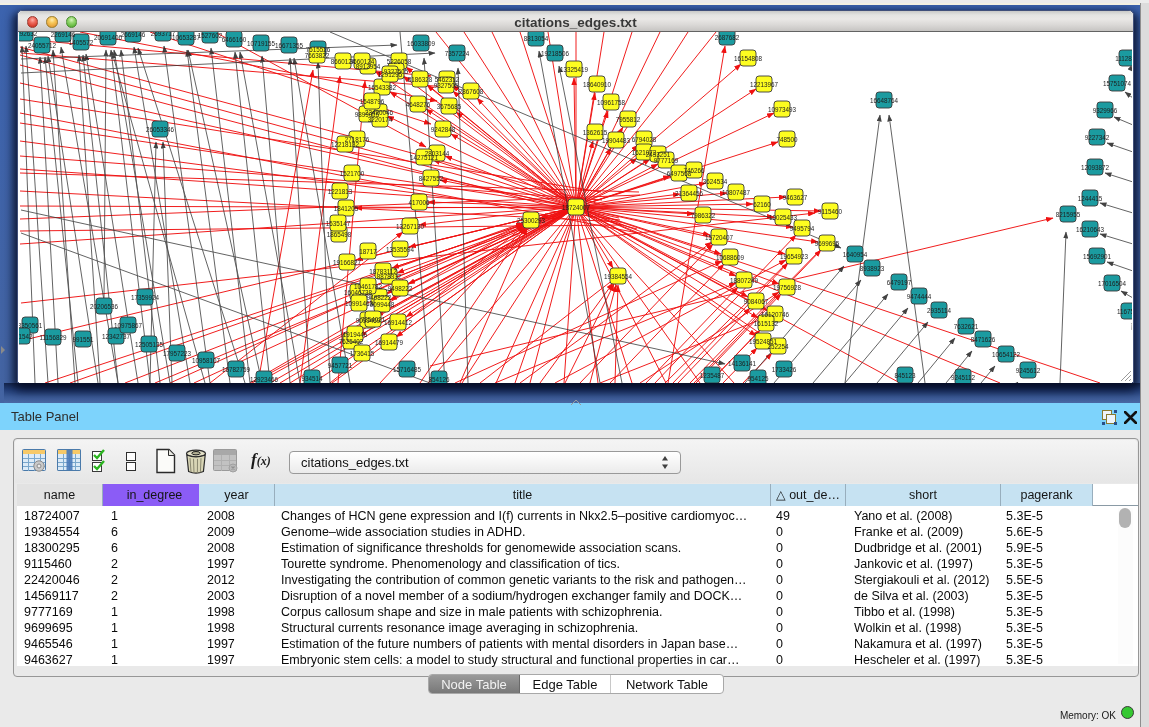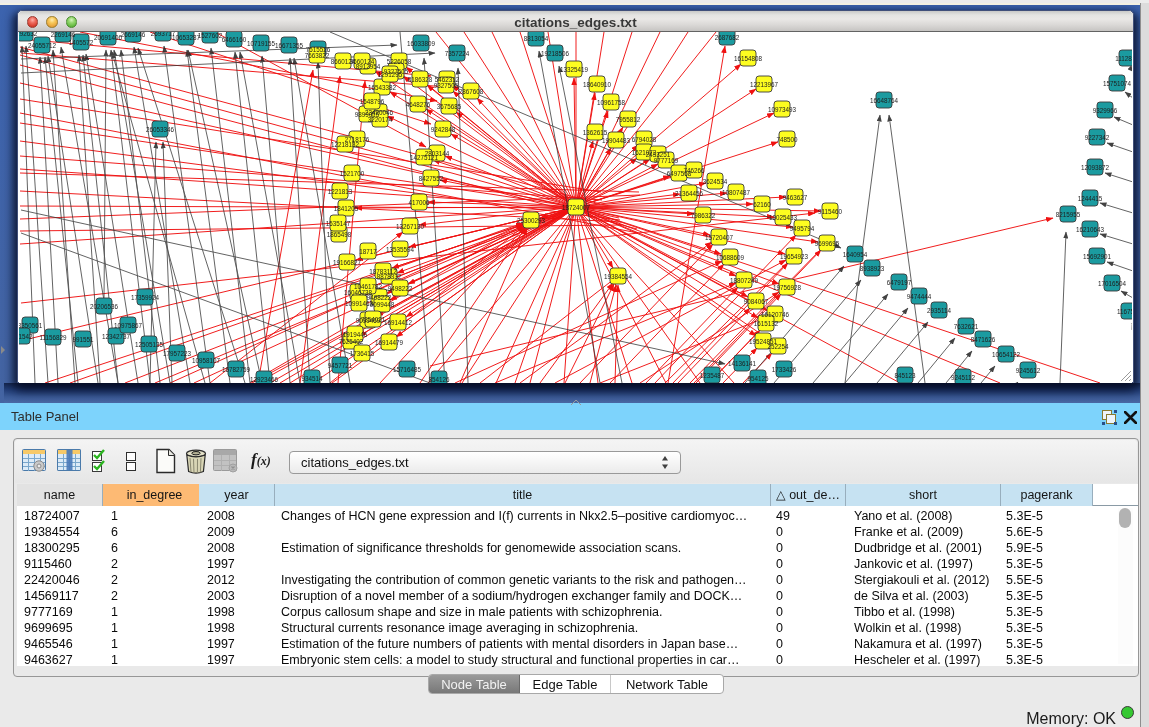--- a/index.html
+++ b/index.html
@@ -43,21 +43,21 @@
 #rows { position:absolute; left:0; top:24px; width:100%; font-size:12.5px; color:#0a0a0a; }
 .row { position:relative; height:16px; line-height:16px; white-space:nowrap; }
 .c { position:absolute; top:0; overflow:hidden; }
 #vscroll { position:absolute; right:5px; top:24px; width:15px; height:156px; background:#fcfcfc; }
 #vthumb { position:absolute; left:1px; top:0px; width:12px; height:20px; background:#b2b2b2; border-radius:6px; }
 #tabs { position:absolute; left:428px; top:271px; height:20px; display:flex;
   border:1px solid #a8a8a8; border-radius:4px; overflow:hidden; background:#fff;
   font-size:13px; }
 .tab { height:100%; line-height:19px; text-align:center; color:#111; border-right:1px solid #c8c8c8; }
 .tab.sel { background:linear-gradient(#9a9a9a,#787878); color:#f2f2f2; border-right:1px solid #6a6a6a;}
-#mem { position:absolute; right:25px; top:307px; font-size:16px; color:#1a1a1a; }
+#mem { position:absolute; right:25px; top:307px; font-size:10px; color:#1a1a1a; }
 #memdot { position:absolute; right:7px; top:303px; width:13px; height:13px; border-radius:50%;
   background:#35c832; border:1.5px solid #3a3a3a; }
 #rightstrip { position:absolute; right:0; top:0; width:9px; height:727px; background:#dcdcdc;
   border-left:1px solid #8e8e8e; }
 </style>
 </head>
 <body>
 <div id="desktop"></div>
 <div id="topgray"></div>
 <div id="creamline"></div>
@@ -708,58 +708,60 @@
       <div id="combo">citations_edges.txt
         <svg width="8" height="13" style="position:absolute;right:11px;top:4px">
           <path d="M4,0 L7,4.5 L1,4.5 z" fill="#3f3f3f"></path>
           <path d="M4,13 L7,8.5 L1,8.5 z" fill="#3f3f3f"></path>
         </svg>
       </div>
     </div>
     <div id="tablewrap">
       <div id="thead">
           <div class="th" style="left:0px;width:86px;background:#e2e2e2">name</div>
-<div class="th" style="left:86px;width:104px;background:#fdba74">in_degree</div>
+<div class="th" style="left:86px;width:104px;background:#8b5cf6">in_degree</div>
 <div class="th" style="left:182px;width:76px;background:#c6e2f2">year</div>
 <div class="th" style="left:258px;width:496px;background:#c6e2f2">title</div>
 <div class="th" style="left:754px;width:75px;background:#c6e2f2">△ out_de…</div>
 <div class="th" style="left:829px;width:155px;background:#c6e2f2">short</div>
 <div class="th" style="left:984px;width:92px;background:#c6e2f2">pagerank</div>
         </div>
       <div id="rows">
           <div class="row">
             <span class="c" style="left:7px;width:79px">18724007</span>
             <span class="c" style="left:94px;width:88px">1</span>
             <span class="c" style="left:190px;width:68px">2008</span>
             <span class="c" style="left:264px;width:488px">Changes of HCN gene expression and I(f) currents in Nkx2.5–positive cardiomyoc…</span>
             <span class="c" style="left:759px;width:70px">49</span>
             <span class="c" style="left:837px;width:147px">Yano et al. (2008)</span>
             <span class="c" style="left:989px;width:90px">5.3E-5</span>
           </div>
 <div class="row">
             <span class="c" style="left:7px;width:79px">19384554</span>
             <span class="c" style="left:94px;width:88px">6</span>
             <span class="c" style="left:190px;width:68px">2009</span>
+            <span class="c" style="left:264px;width:488px">Genome–wide association studies in ADHD.</span>
             <span class="c" style="left:759px;width:70px">0</span>
             <span class="c" style="left:837px;width:147px">Franke et al. (2009)</span>
             <span class="c" style="left:989px;width:90px">5.6E-5</span>
           </div>
 <div class="row">
             <span class="c" style="left:7px;width:79px">18300295</span>
             <span class="c" style="left:94px;width:88px">6</span>
             <span class="c" style="left:190px;width:68px">2008</span>
             <span class="c" style="left:264px;width:488px">Estimation of significance thresholds for genomewide association scans.</span>
             <span class="c" style="left:759px;width:70px">0</span>
             <span class="c" style="left:837px;width:147px">Dudbridge et al. (2001)</span>
             <span class="c" style="left:989px;width:90px">5.9E-5</span>
           </div>
 <div class="row">
             <span class="c" style="left:7px;width:79px">9115460</span>
             <span class="c" style="left:94px;width:88px">2</span>
             <span class="c" style="left:190px;width:68px">1997</span>
+            <span class="c" style="left:264px;width:488px">Tourette syndrome. Phenomenology and classification of tics.</span>
             <span class="c" style="left:759px;width:70px">0</span>
             <span class="c" style="left:837px;width:147px">Jankovic et al. (1997)</span>
             <span class="c" style="left:989px;width:90px">5.3E-5</span>
           </div>
 <div class="row">
             <span class="c" style="left:7px;width:79px">22420046</span>
             <span class="c" style="left:94px;width:88px">2</span>
             <span class="c" style="left:190px;width:68px">2012</span>
             <span class="c" style="left:264px;width:488px">Investigating the contribution of common genetic variants to the risk and pathogen…</span>
             <span class="c" style="left:759px;width:70px">0</span>

